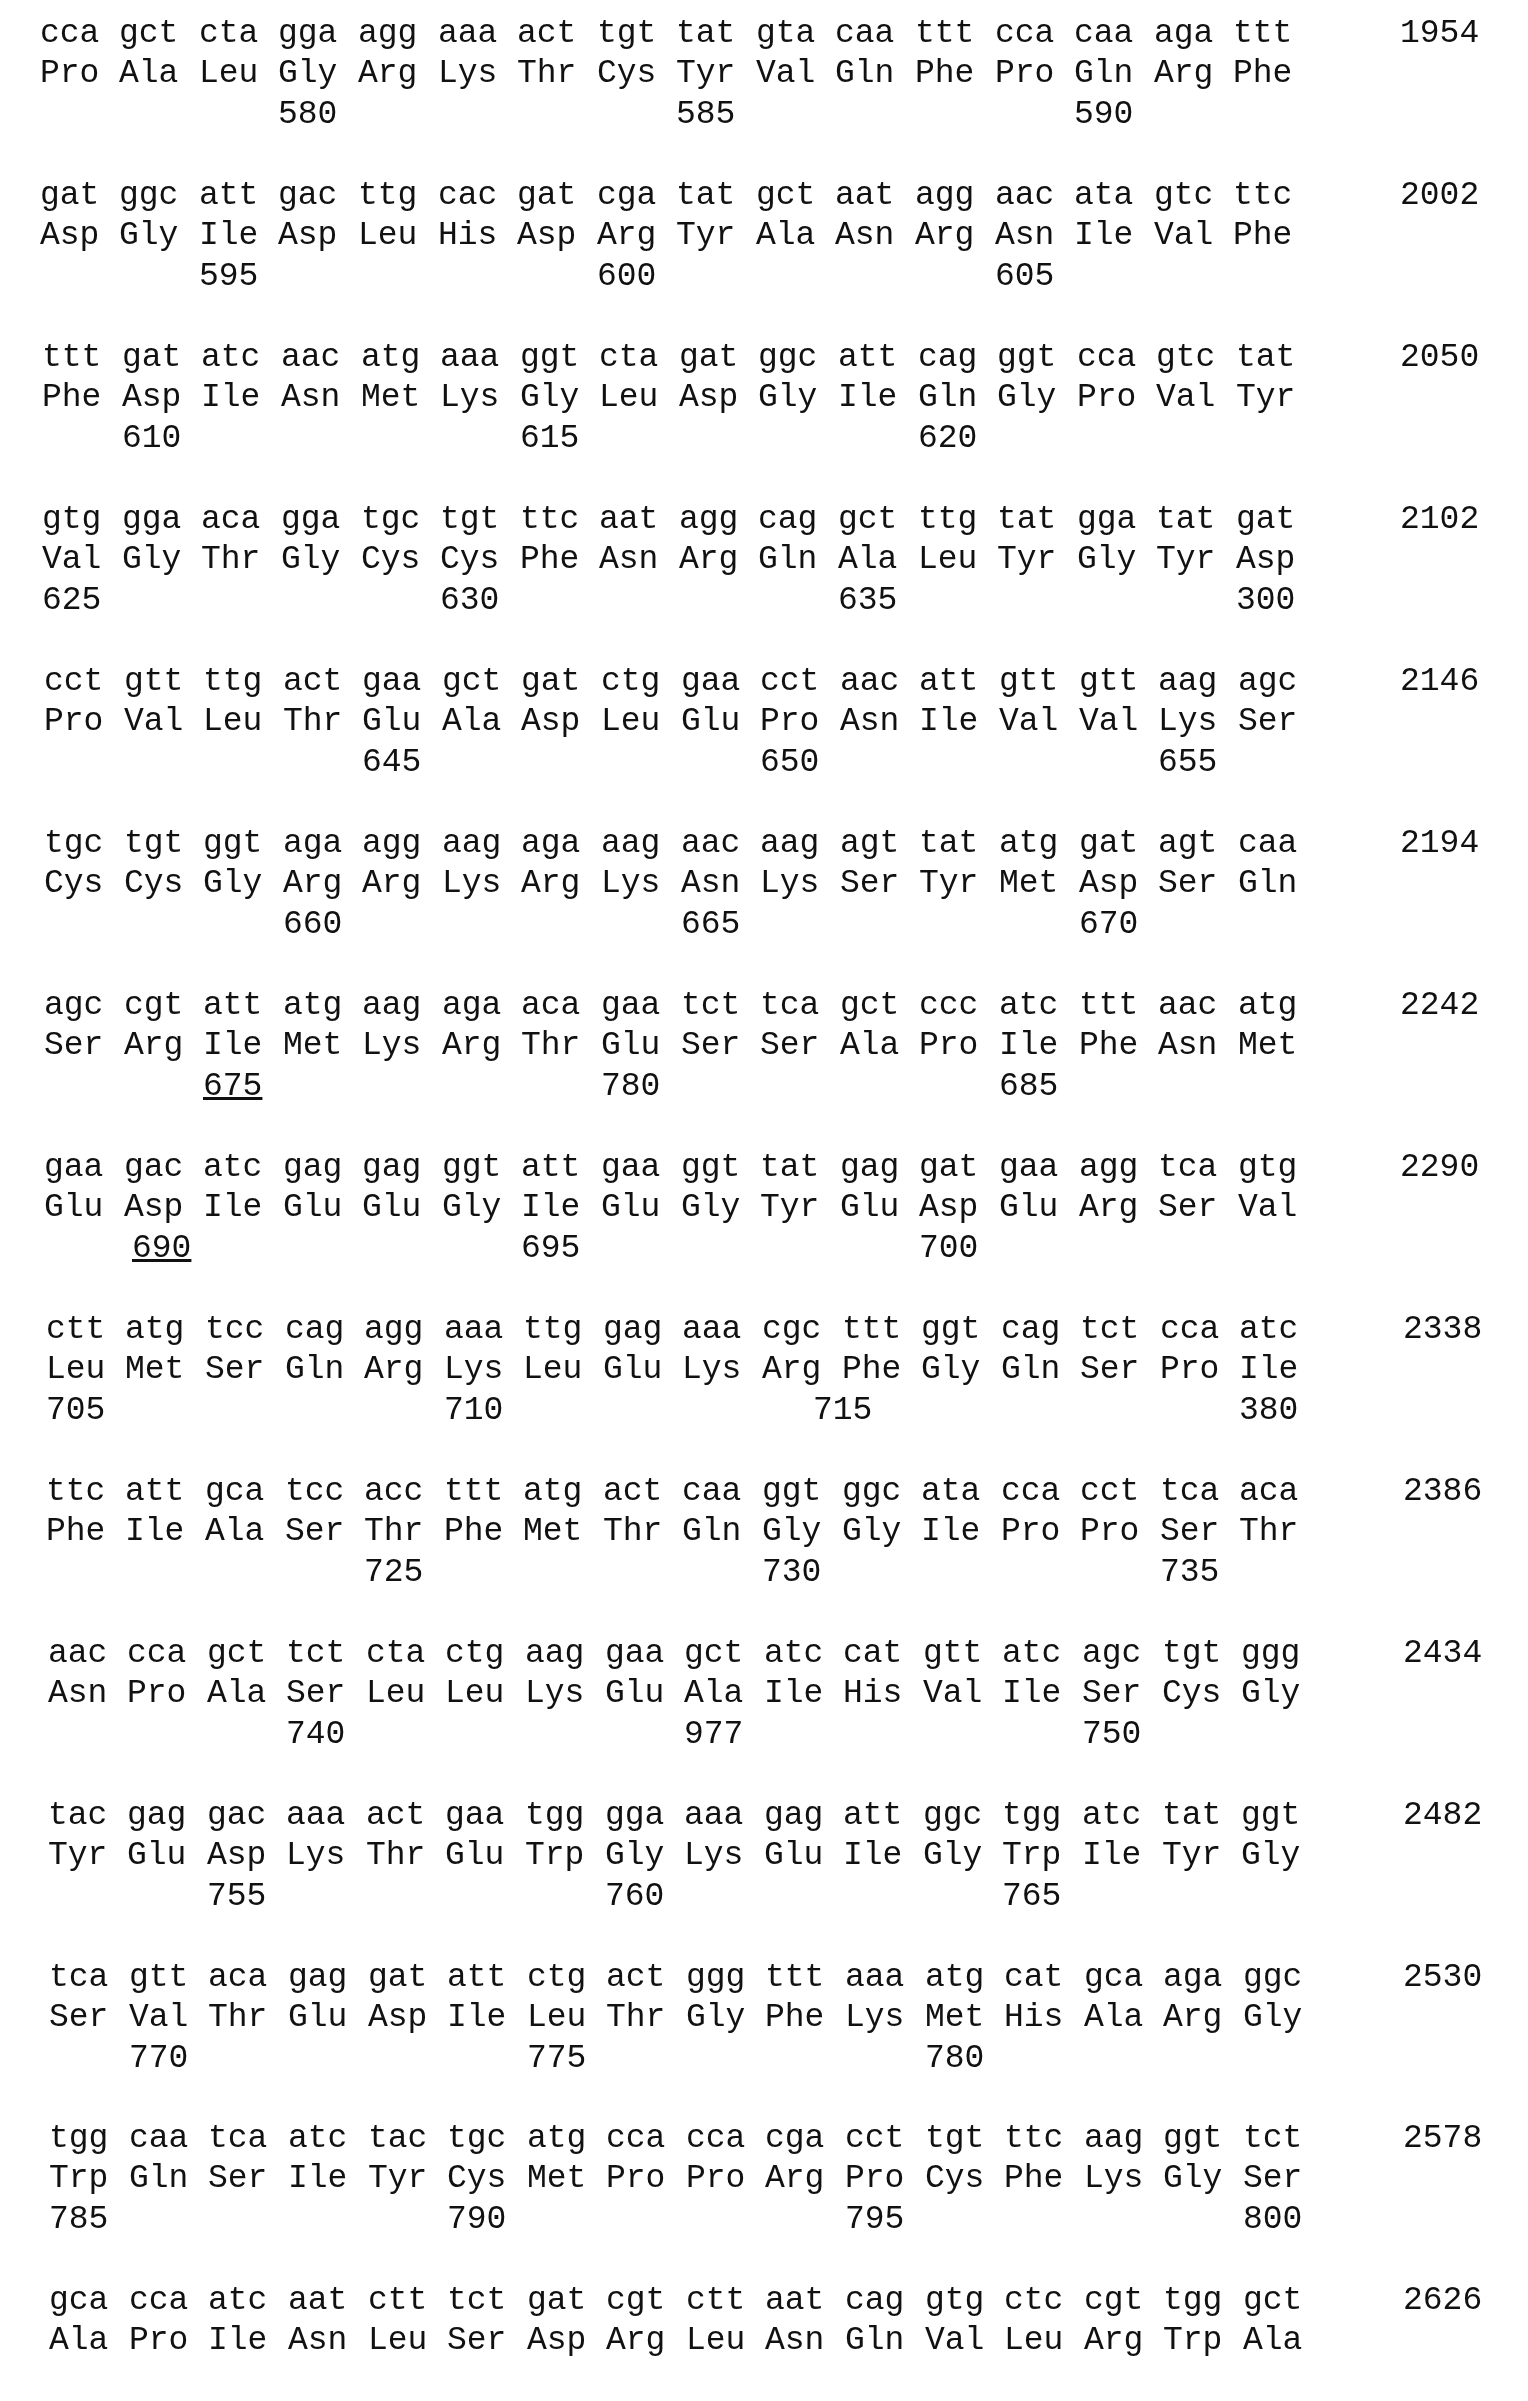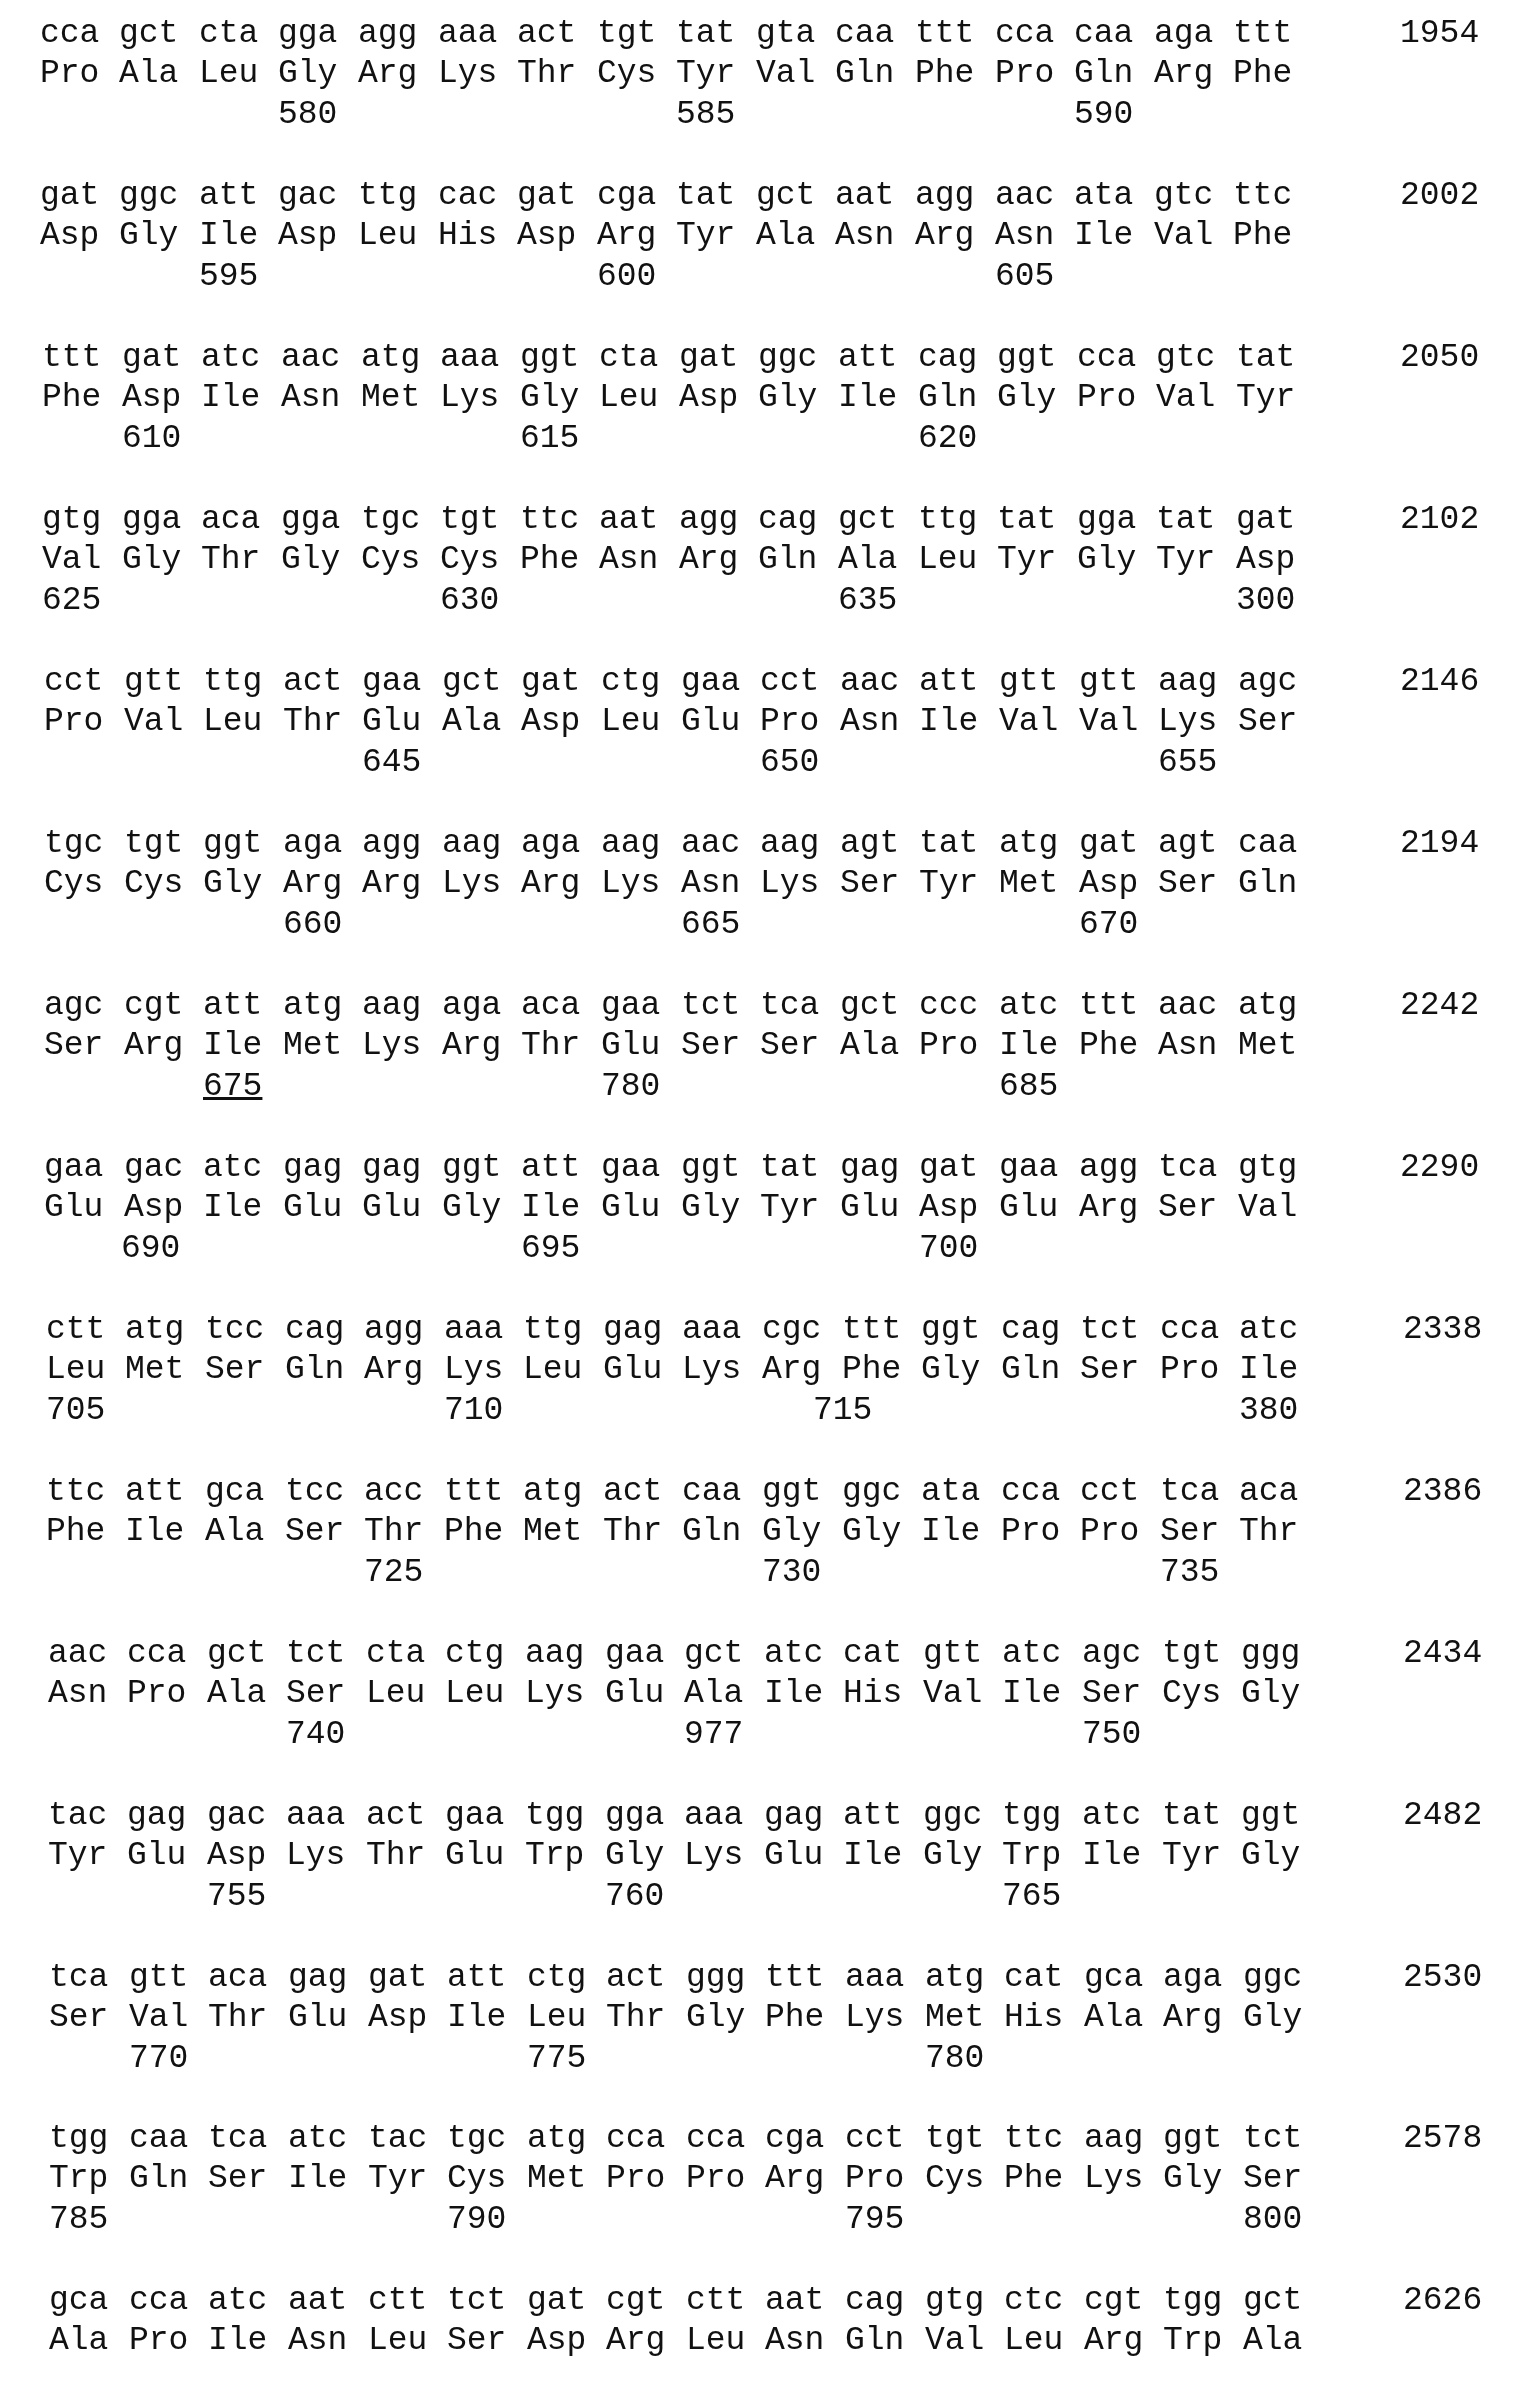--- a/index.html
+++ b/index.html
@@ -54,21 +54,21 @@
     <div class="block" style="top: 988px;">
       <div class="line" style="top: 0px;"><span class="cell" style="left: 44px;">agc</span><span class="cell" style="left: 124px;">cgt</span><span class="cell" style="left: 203px;">att</span><span class="cell" style="left: 283px;">atg</span><span class="cell" style="left: 362px;">aag</span><span class="cell" style="left: 442px;">aga</span><span class="cell" style="left: 521px;">aca</span><span class="cell" style="left: 601px;">gaa</span><span class="cell" style="left: 681px;">tct</span><span class="cell" style="left: 760px;">tca</span><span class="cell" style="left: 840px;">gct</span><span class="cell" style="left: 919px;">ccc</span><span class="cell" style="left: 999px;">atc</span><span class="cell" style="left: 1079px;">ttt</span><span class="cell" style="left: 1158px;">aac</span><span class="cell" style="left: 1238px;">atg</span></div>
       <span class="ntnum" style="left: 1400px; top: 0px;">2242</span>
       <div class="line" style="top: 40px;"><span class="cell" style="left: 44px;">Ser</span><span class="cell" style="left: 124px;">Arg</span><span class="cell" style="left: 203px;">Ile</span><span class="cell" style="left: 283px;">Met</span><span class="cell" style="left: 362px;">Lys</span><span class="cell" style="left: 442px;">Arg</span><span class="cell" style="left: 521px;">Thr</span><span class="cell" style="left: 601px;">Glu</span><span class="cell" style="left: 681px;">Ser</span><span class="cell" style="left: 760px;">Ser</span><span class="cell" style="left: 840px;">Ala</span><span class="cell" style="left: 919px;">Pro</span><span class="cell" style="left: 999px;">Ile</span><span class="cell" style="left: 1079px;">Phe</span><span class="cell" style="left: 1158px;">Asn</span><span class="cell" style="left: 1238px;">Met</span></div>
       <div class="line" style="top: 81px;"><span class="cell" style="left: 203px; text-decoration: underline;">675</span><span class="cell" style="left: 601px;">780</span><span class="cell" style="left: 999px;">685</span></div>
     </div>
     <div class="block" style="top: 1150px;">
       <div class="line" style="top: 0px;"><span class="cell" style="left: 44px;">gaa</span><span class="cell" style="left: 124px;">gac</span><span class="cell" style="left: 203px;">atc</span><span class="cell" style="left: 283px;">gag</span><span class="cell" style="left: 362px;">gag</span><span class="cell" style="left: 442px;">ggt</span><span class="cell" style="left: 521px;">att</span><span class="cell" style="left: 601px;">gaa</span><span class="cell" style="left: 681px;">ggt</span><span class="cell" style="left: 760px;">tat</span><span class="cell" style="left: 840px;">gag</span><span class="cell" style="left: 919px;">gat</span><span class="cell" style="left: 999px;">gaa</span><span class="cell" style="left: 1079px;">agg</span><span class="cell" style="left: 1158px;">tca</span><span class="cell" style="left: 1238px;">gtg</span></div>
       <span class="ntnum" style="left: 1400px; top: 0px;">2290</span>
       <div class="line" style="top: 40px;"><span class="cell" style="left: 44px;">Glu</span><span class="cell" style="left: 124px;">Asp</span><span class="cell" style="left: 203px;">Ile</span><span class="cell" style="left: 283px;">Glu</span><span class="cell" style="left: 362px;">Glu</span><span class="cell" style="left: 442px;">Gly</span><span class="cell" style="left: 521px;">Ile</span><span class="cell" style="left: 601px;">Glu</span><span class="cell" style="left: 681px;">Gly</span><span class="cell" style="left: 760px;">Tyr</span><span class="cell" style="left: 840px;">Glu</span><span class="cell" style="left: 919px;">Asp</span><span class="cell" style="left: 999px;">Glu</span><span class="cell" style="left: 1079px;">Arg</span><span class="cell" style="left: 1158px;">Ser</span><span class="cell" style="left: 1238px;">Val</span></div>
-      <div class="line" style="top: 81px;"><span class="cell" style="left: 121px;">690</span><span class="cell" style="left: 521px;">695</span><span class="cell" style="left: 919px;">700</span></div>
+      <div class="line" style="top: 81px;"><span class="cell" style="left: 132px; text-decoration: underline;">690</span><span class="cell" style="left: 521px;">695</span><span class="cell" style="left: 919px;">700</span></div>
     </div>
     <div class="block" style="top: 1312px;">
       <div class="line" style="top: 0px;"><span class="cell" style="left: 46px;">ctt</span><span class="cell" style="left: 125px;">atg</span><span class="cell" style="left: 205px;">tcc</span><span class="cell" style="left: 285px;">cag</span><span class="cell" style="left: 364px;">agg</span><span class="cell" style="left: 444px;">aaa</span><span class="cell" style="left: 523px;">ttg</span><span class="cell" style="left: 603px;">gag</span><span class="cell" style="left: 682px;">aaa</span><span class="cell" style="left: 762px;">cgc</span><span class="cell" style="left: 842px;">ttt</span><span class="cell" style="left: 921px;">ggt</span><span class="cell" style="left: 1001px;">cag</span><span class="cell" style="left: 1080px;">tct</span><span class="cell" style="left: 1160px;">cca</span><span class="cell" style="left: 1239px;">atc</span></div>
       <span class="ntnum" style="left: 1403px; top: 0px;">2338</span>
       <div class="line" style="top: 40px;"><span class="cell" style="left: 46px;">Leu</span><span class="cell" style="left: 125px;">Met</span><span class="cell" style="left: 205px;">Ser</span><span class="cell" style="left: 285px;">Gln</span><span class="cell" style="left: 364px;">Arg</span><span class="cell" style="left: 444px;">Lys</span><span class="cell" style="left: 523px;">Leu</span><span class="cell" style="left: 603px;">Glu</span><span class="cell" style="left: 682px;">Lys</span><span class="cell" style="left: 762px;">Arg</span><span class="cell" style="left: 842px;">Phe</span><span class="cell" style="left: 921px;">Gly</span><span class="cell" style="left: 1001px;">Gln</span><span class="cell" style="left: 1080px;">Ser</span><span class="cell" style="left: 1160px;">Pro</span><span class="cell" style="left: 1239px;">Ile</span></div>
       <div class="line" style="top: 81px;"><span class="cell" style="left: 46px;">705</span><span class="cell" style="left: 444px;">710</span><span class="cell" style="left: 813px;">715</span><span class="cell" style="left: 1239px;">380</span></div>
     </div>
     <div class="block" style="top: 1474px;">
       <div class="line" style="top: 0px;"><span class="cell" style="left: 46px;">ttc</span><span class="cell" style="left: 125px;">att</span><span class="cell" style="left: 205px;">gca</span><span class="cell" style="left: 285px;">tcc</span><span class="cell" style="left: 364px;">acc</span><span class="cell" style="left: 444px;">ttt</span><span class="cell" style="left: 523px;">atg</span><span class="cell" style="left: 603px;">act</span><span class="cell" style="left: 682px;">caa</span><span class="cell" style="left: 762px;">ggt</span><span class="cell" style="left: 842px;">ggc</span><span class="cell" style="left: 921px;">ata</span><span class="cell" style="left: 1001px;">cca</span><span class="cell" style="left: 1080px;">cct</span><span class="cell" style="left: 1160px;">tca</span><span class="cell" style="left: 1239px;">aca</span></div>
       <span class="ntnum" style="left: 1403px; top: 0px;">2386</span>

